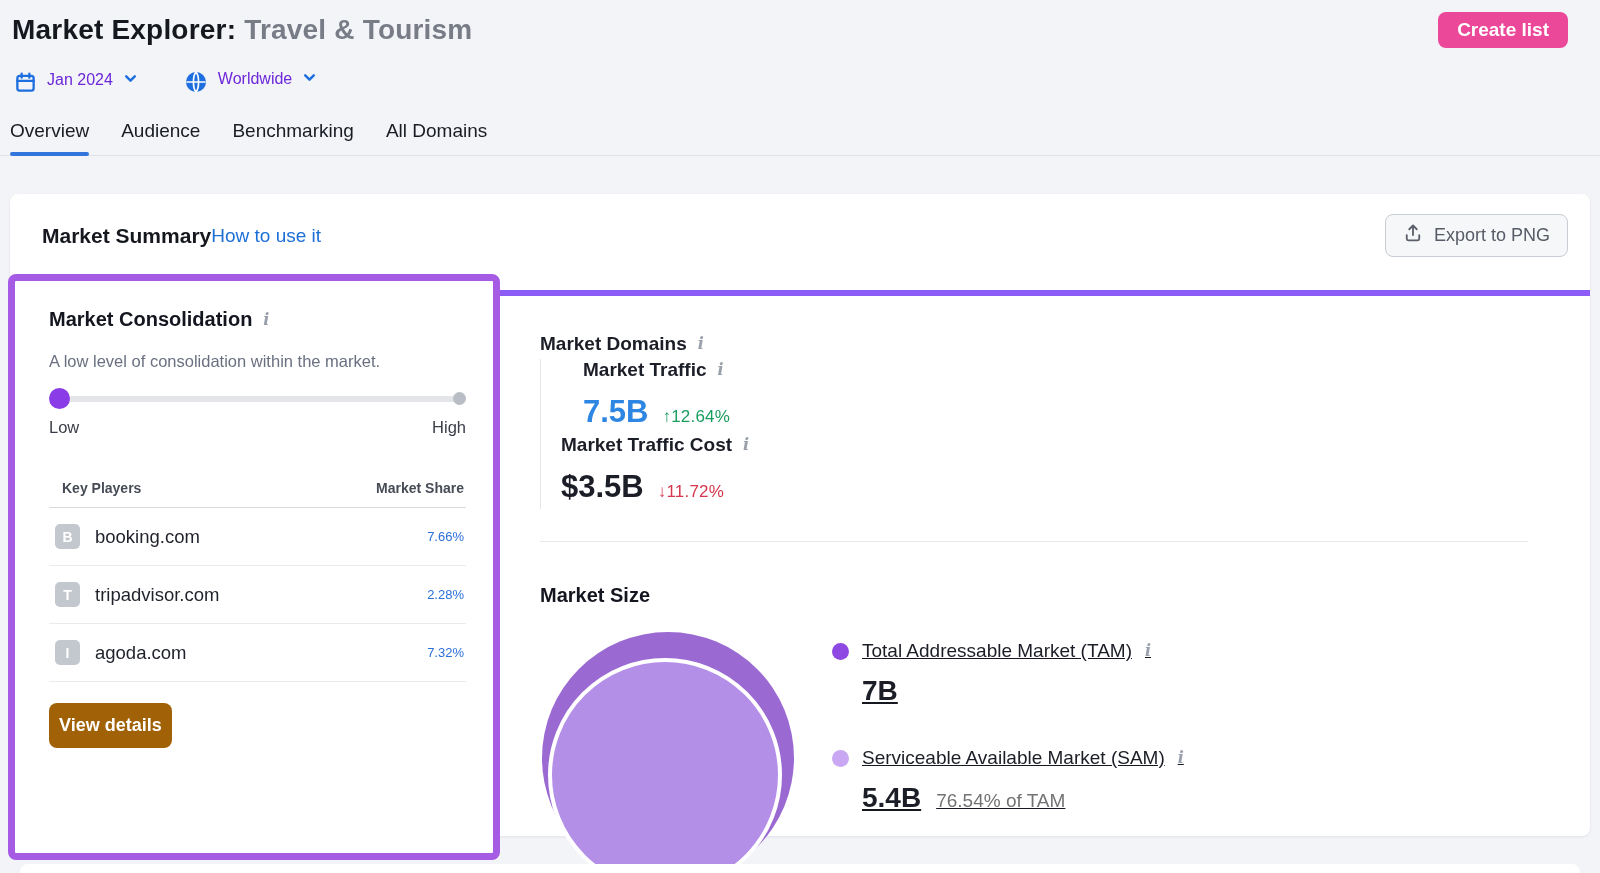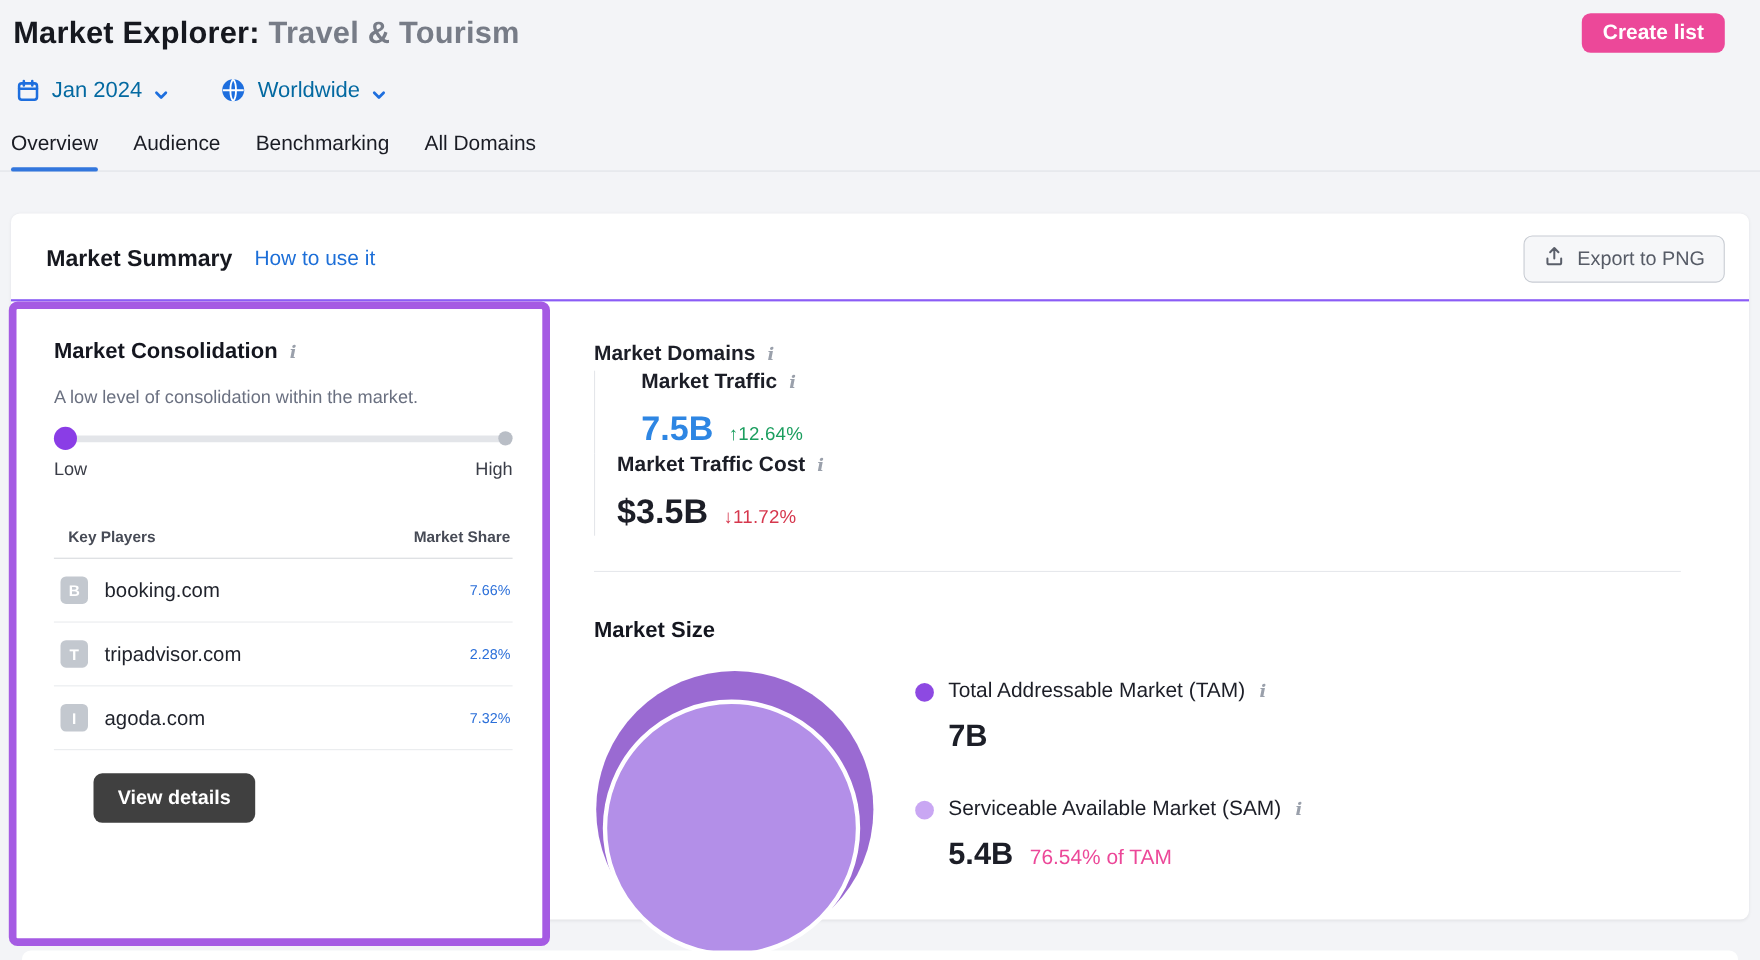--- a/index.html
+++ b/index.html
@@ -13,37 +13,37 @@
   .top { padding:12px 32px 0 12px; }
   .title-row { display:flex; align-items:center; justify-content:space-between; }
   .page-title { font-size:28px; font-weight:bold; margin:0; letter-spacing:.2px; }
   .title-market { color:#777c87; }
   .create-btn {
     background:#ec4899; color:#fff; font-size:19px; font-weight:bold;
     border:none; border-radius:8px; padding:7px 19px; cursor:pointer;
     font-family:"Liberation Sans", sans-serif;
   }
   .filters { display:flex; align-items:center; gap:46px; margin:22px 0 0 2px; }
-  .filter { display:flex; align-items:flex-end; gap:10px; color:#0369a1; font-size:20px; cursor:pointer; }
+  .filter { display:flex; align-items:flex-start; gap:10px; color:#6d28d9; font-size:16px; cursor:pointer; }
   .filter svg { display:block; }
   
   .tabs { display:flex; gap:32px; margin-top:26px; padding-left:10px; border-bottom:1px solid #e0e2e7; }
   .tab { font-size:19px; color:#1a1c24; padding-bottom:13px; position:relative; cursor:pointer; }
   .tab.active::after {
     content:""; position:absolute; left:0; right:0; bottom:-1px; height:4px;
     background:#3276dd; border-radius:3px;
   }
   
   .card {
     margin:38px 10px 0; background:#fff; border-radius:8px; height:642px;
     position:relative; box-shadow:0 1px 3px rgba(20,20,40,.08);
   }
   .card-header {
-    display:flex; align-items:center; gap:20px;
-    padding:20px 22px 15px 32px; border-bottom:2px solid #8b5cf6;
+    display:flex; align-items:center; 
+    padding:20px 22px 33px 32px; border-bottom:6px solid #8b5cf6;
   }
   .card-title { font-size:21px; font-weight:bold; }
   .help-link { font-size:19px; color:#1d6fd8; text-decoration:none; cursor:pointer; }
   .export-btn {
     margin-left:auto; display:flex; align-items:center; gap:11px;
     background:#f6f7f9; border:1px solid #c8ccd3; border-radius:8px;
     padding:8px 17px; font-size:18px; color:#565b66; cursor:pointer;
     font-family:"Liberation Sans", sans-serif;
   }
   
@@ -69,51 +69,50 @@
     padding:0 2px 11px 13px; border-bottom:1px solid #d8dade;font-weight:bold;
   }
   .kp-row { display:flex; align-items:center; padding:16px 2px 16px 6px; border-bottom:1px solid #e9ebee; }
   .favicon {
     width:25px; height:25px; border-radius:5px; background:#c3c8cf; color:#fff;
     font-size:14px; font-weight:bold; display:flex; align-items:center; justify-content:center; flex:none;
   }
   .kp-domain { margin-left:15px; font-size:18.5px; color:#1f222b; }
   .kp-share  { margin-left:auto; font-size:13px; color:#2b6fd9; cursor:pointer; }
   .view-details {
-    margin-top:21px; background:#404040; color:#fff; border:none; border-radius:8px;
-    padding:12px 22px; font-size:18px; font-weight:bold; cursor:pointer;
-    font-family:"Liberation Sans", sans-serif;
-    margin-left:36px;
+    margin-top:21px; background:#a16207; color:#fff; border:none; border-radius:8px;
+    padding:12px 10px; font-size:18px; font-weight:bold; cursor:pointer;
+    font-family:"Liberation Sans", sans-serif;
   }
   
   .right { margin-left:530px; margin-right:62px; padding-top:37px; }
   .stats { display:flex;flex-direction:column; }
   .stat  { padding-bottom:4px; }
   .stat1 { width:268px; }
   .stat2 { width:310px; border-left:1px solid #e4e6ea; padding-left:42px; }
   .stat3 { border-left:1px solid #e4e6ea; padding-left:20px; }
   .stat-label { display:flex; align-items:center; gap:11px; font-size:19px; font-weight:600; color:#1c1e27; }
   .stat-value { margin-top:13px; font-size:31px; font-weight:bold; color:#2e86e3; display:flex; align-items:baseline; gap:14px; }
   .stat-value.dark { color:#1c1e27; }
   .delta { font-size:17px; font-weight:normal; letter-spacing:.2px; }
   .delta.up   { color:#1b9e5f; }
   .delta.down { color:#d6374d; }
   .hr { border-bottom:1px solid #e6e8ec; margin-top:32px; }
   .ms-title { margin-top:42px; font-size:20px; font-weight:600; color:#14161f; }
   .venn-wrap { position:relative; margin-top:25px; height:268px; }
   .venn-outer { position:absolute; left:2px; top:0; width:252px; height:252px; border-radius:50%; background:#9a6ad2; }
   .venn-inner { position:absolute; left:8px; top:26px; width:234px; height:234px; border-radius:50%; background:#b38fe8; border:4px solid #fff; }
-  .legend { position:absolute; left:292px; top:8px; }
+  .legend { position:absolute; left:292px; top:8px;text-decoration:underline; }
   .legend-row { display:flex; align-items:center; gap:13px; font-size:19px; color:#1c1e27; }
   .legend-row.sam { margin-top:40px; }
   .dot { width:17px; height:17px; border-radius:50%; flex:none; }
   .dot-tam { background:#8d49e2; }
   .dot-sam { background:#c9a7f3; }
   .legend-value { margin:13px 0 0 30px; font-size:28px; font-weight:bold; color:#1c1e27; display:flex; align-items:baseline; gap:15px; }
-  .legend-note { font-size:19px; color:#ec4899; font-weight:normal; }
+  .legend-note { font-size:19px; color:#737373; font-weight:normal; }
   
   .next-card { position:absolute; left:20px; right:20px; bottom:0; height:9px; background:#fff; border-radius:8px 8px 0 0; }
 </style>
 </head>
 <body>
 
 <div class="top">
   <div class="title-row">
     <h1 class="page-title"><span>Market Explorer:</span> <span class="title-market">Travel &amp; Tourism</span></h1>
     <button class="create-btn">Create list</button>

